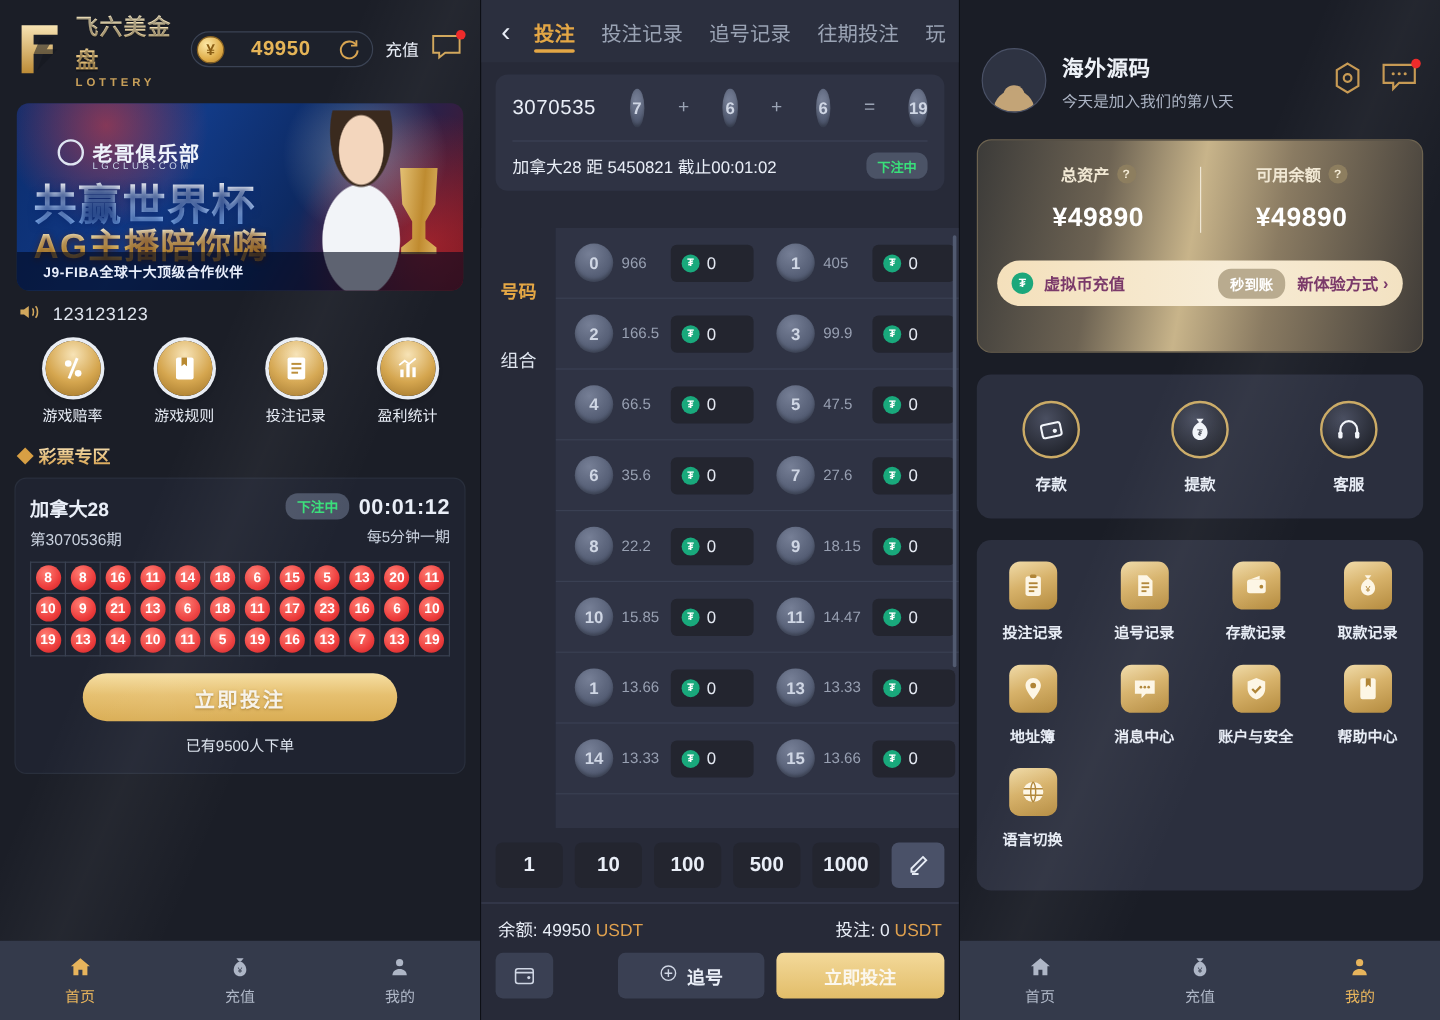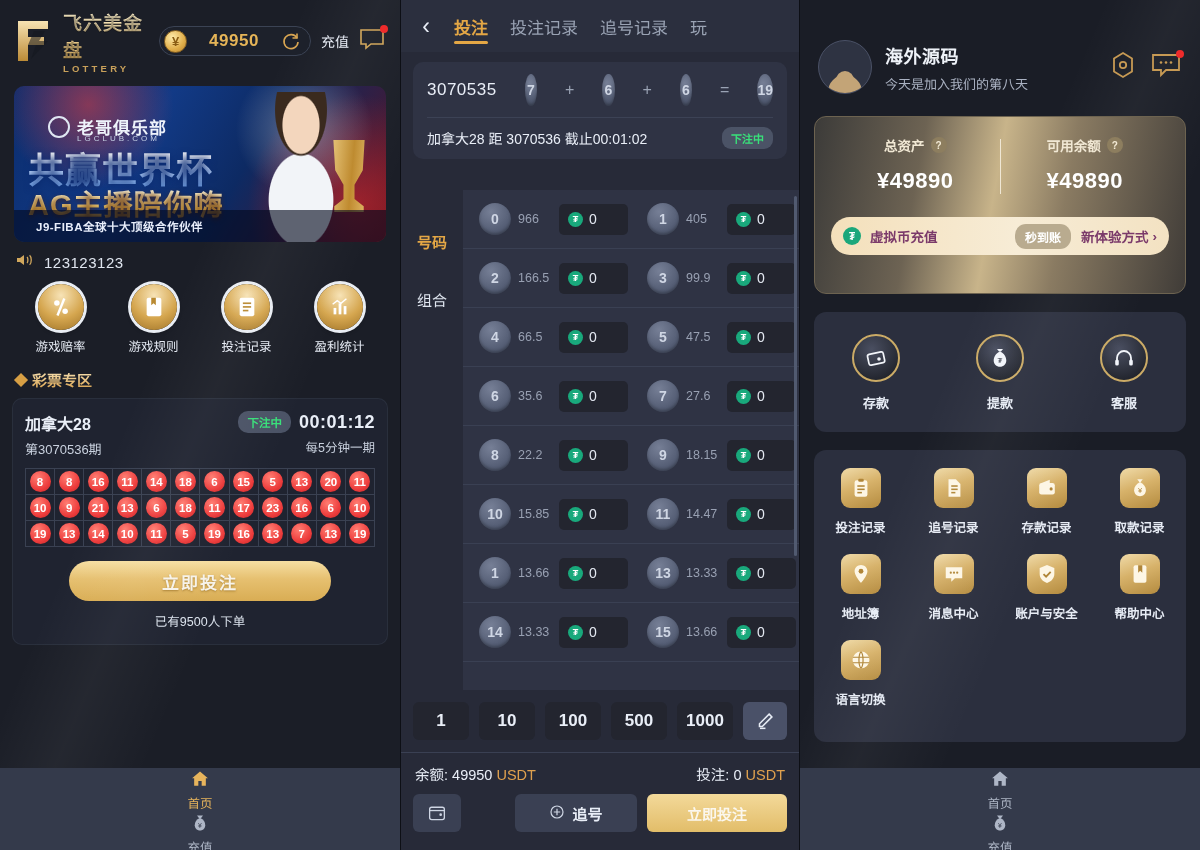--- a/index.html
+++ b/index.html
@@ -132,22 +132,22 @@
   .bet-btn {
     margin: 14px auto 0; display:block; width: 262px; height: 40px; border: none; border-radius: 20px;
     background: linear-gradient(180deg,#f6dfa3 0%, #e6c070 45%, #d9ad54 100%);
     color:#f7f3ea; font-size: 17px; font-weight: bold; letter-spacing: 2px; cursor:pointer;
     text-shadow: 0 1px 2px rgba(120,80,10,.5);
   }
   .lc-count { text-align:center; font-size: 12.5px; color: #dbe2ec; margin-top: 10px;}
 
   
   .tabbar {
-    position:absolute; left:0; right:0; bottom:0; height: 82px;
-    background: #343a4b; display:flex; align-items:center;flex-direction:column;
+    position:absolute; left:0; right:0; bottom:0; height: 66px;
+    background: #343a4b; display:flex; align-items:center;
   }
   .tb { flex:1; display:flex; flex-direction:column; align-items:center; gap:3px; cursor:pointer;}
   .tb-ic { height: 22px; display:flex; align-items:center; justify-content:center; }
   .tb-lbl { font-size: 12.5px; color: #aeb6c6; }
   .tb.active .tb-lbl { color: #e7b45c; }
 
   
   .m-tabs { display:flex; align-items:center; height: 52px; background:#2b2f3e; padding-left: 8px; gap: 0; }
   .m-back { width: 34px; display:flex; align-items:center; justify-content:center; color:#e9eef7; font-size: 23px; cursor:pointer;}
   .m-tab { position:relative; padding: 0 11px; font-size: 17px; color:#9aa3b4; white-space:nowrap; cursor:pointer;
@@ -468,37 +468,38 @@
       </div>
     </div>
   </div>
 
   <div class="panel panel-mid">
     <div class="m-tabs">
       <div class="m-back">‹</div>
       <div class="m-tab active">投注</div>
       <div class="m-tab">投注记录</div>
       <div class="m-tab">追号记录</div>
+      <div class="m-tab">往期投注</div>
       <div class="m-tab">玩</div>
     </div>
 
     <div class="m-info">
       <div class="mi-row1">
         <span class="mi-issue">3070535</span>
         <span class="ball-g">7</span>
         <span class="op">+</span>
         <span class="ball-g">6</span>
         <span class="op">+</span>
         <span class="ball-g">6</span>
         <span class="op">=</span>
         <span class="ball-g">19</span>
       </div>
       <div class="mi-div"></div>
       <div class="mi-row2">
-        <span class="mi-txt">加拿大28 距 3070536 截止00:01:02</span>
+        <span class="mi-txt">加拿大28 距 5450821 截止00:01:02</span>
         <span class="badge-green2">下注中</span>
       </div>
     </div>
 
     <div class="m-body">
       <div class="m-side">
         <div class="m-side-item active">号码</div>
         <div class="m-side-item">组合</div>
       </div>
       <div class="m-list">

